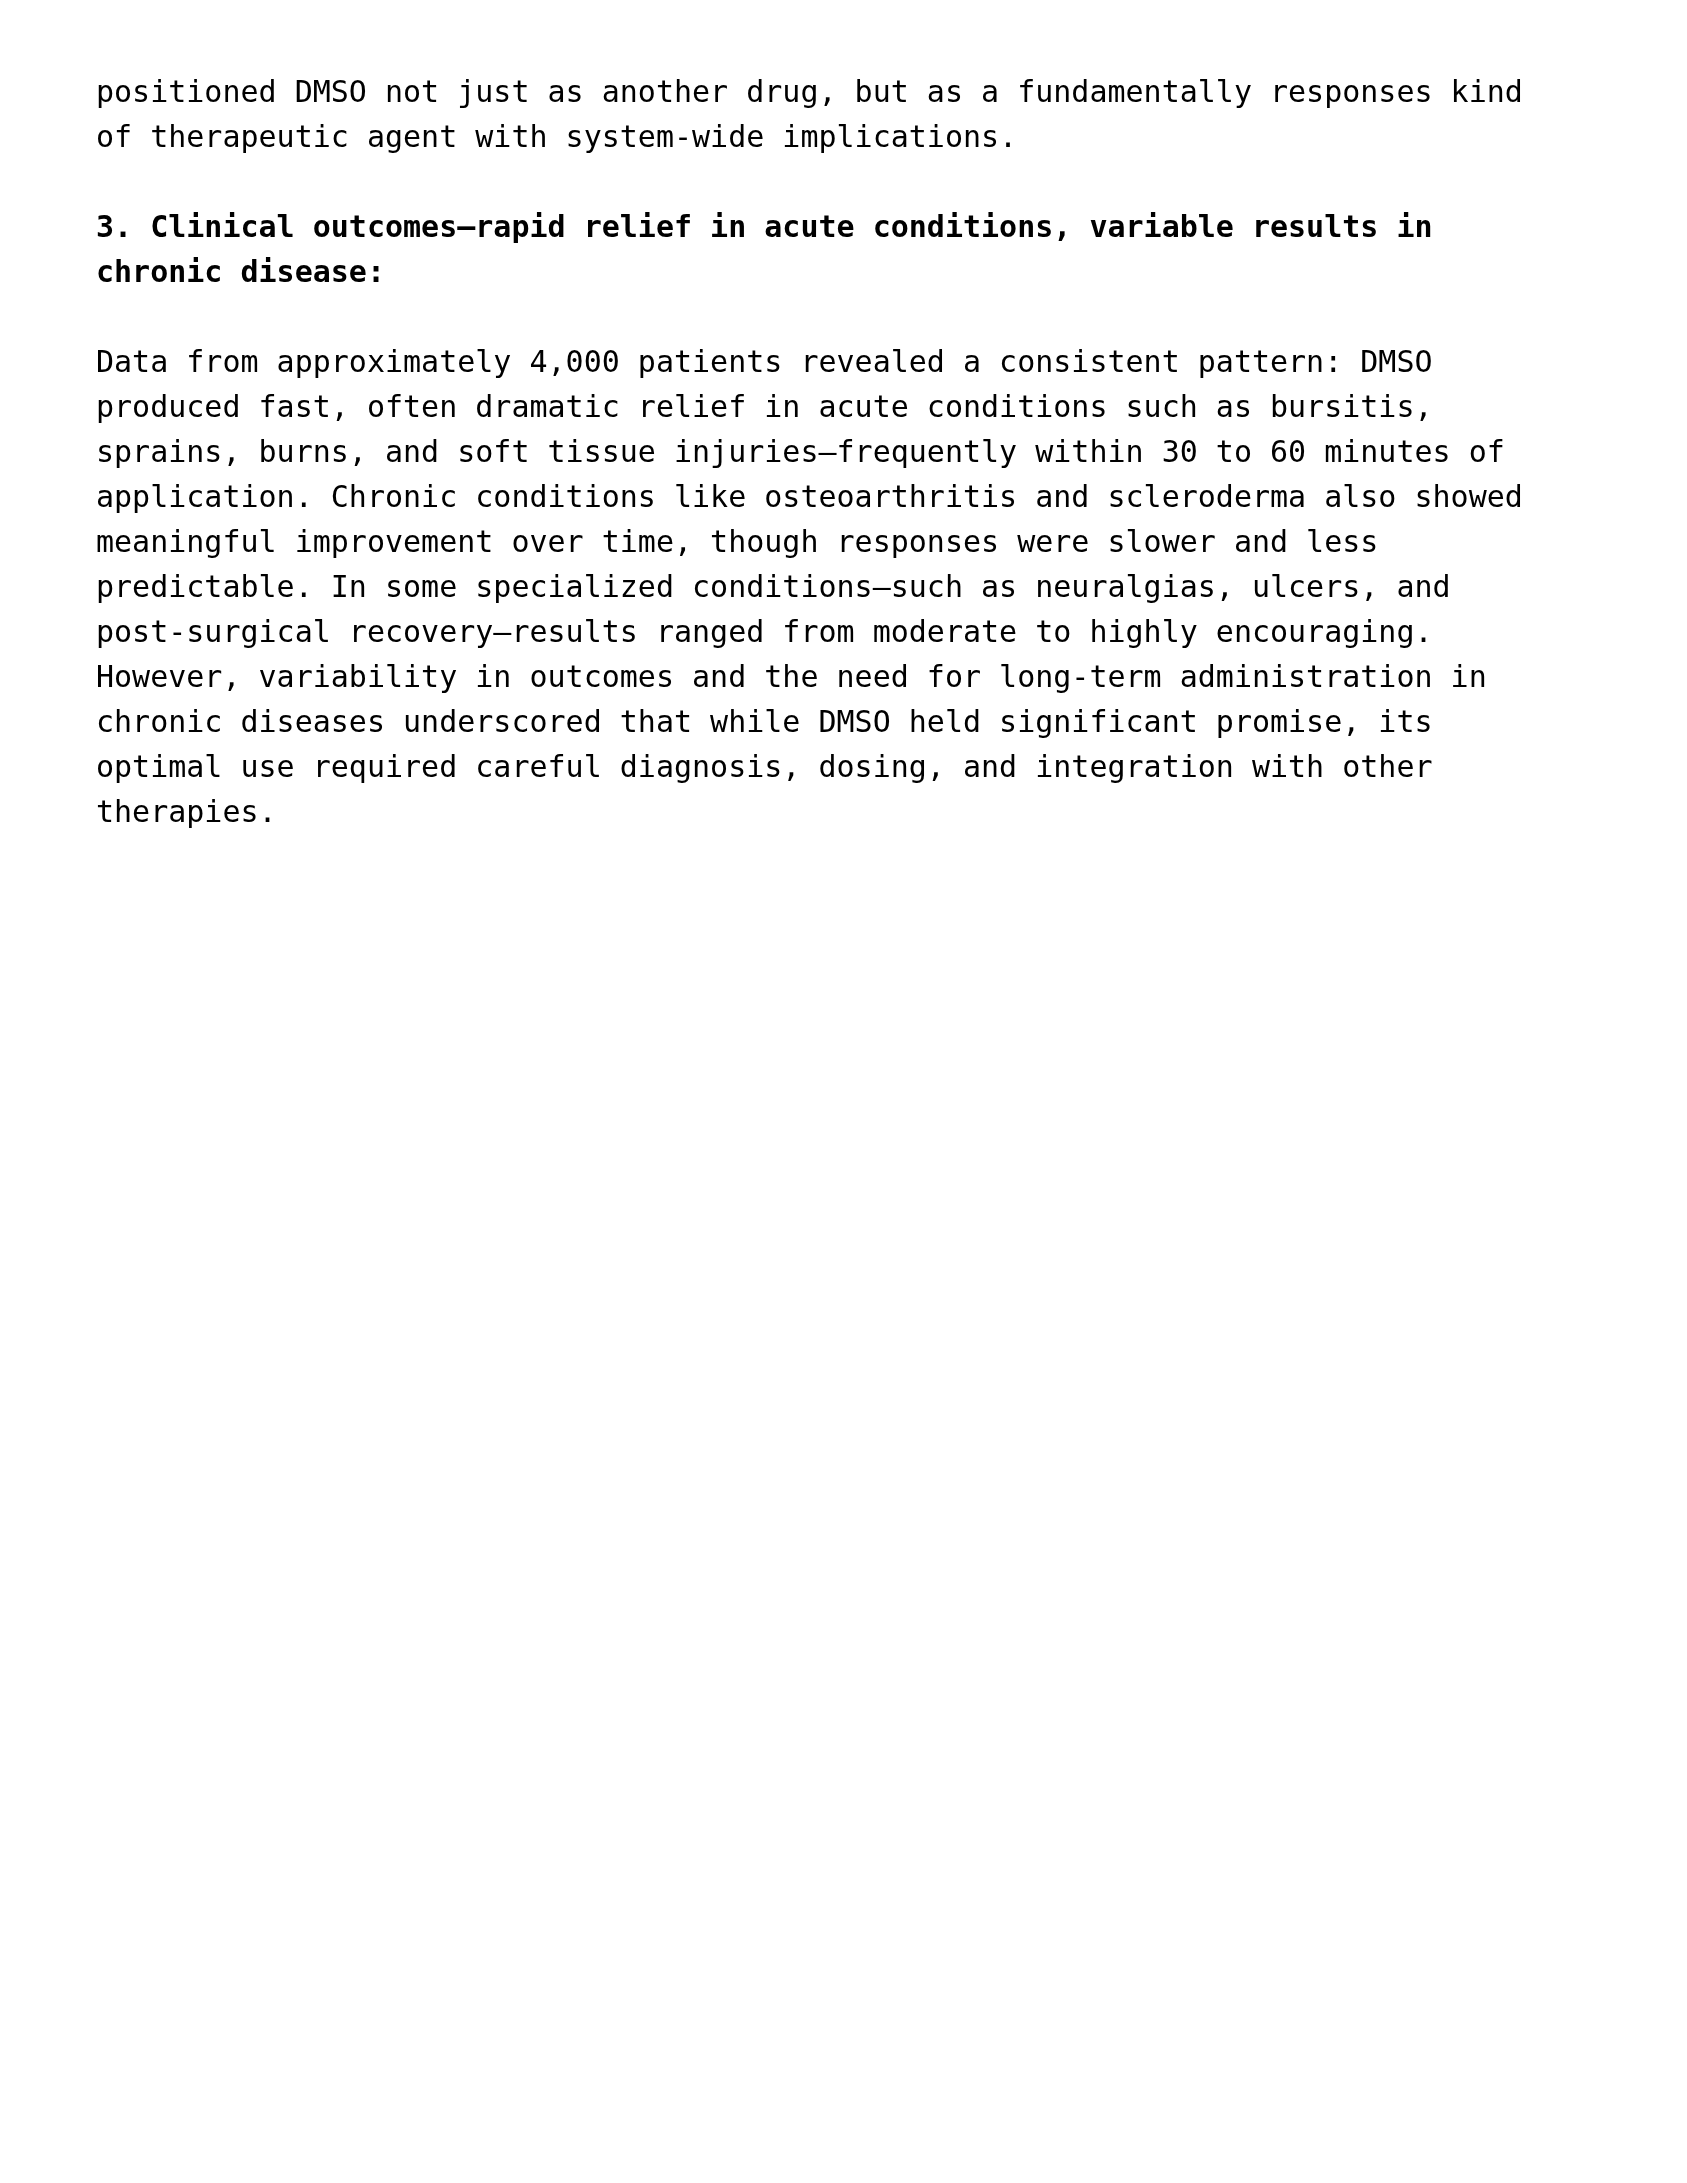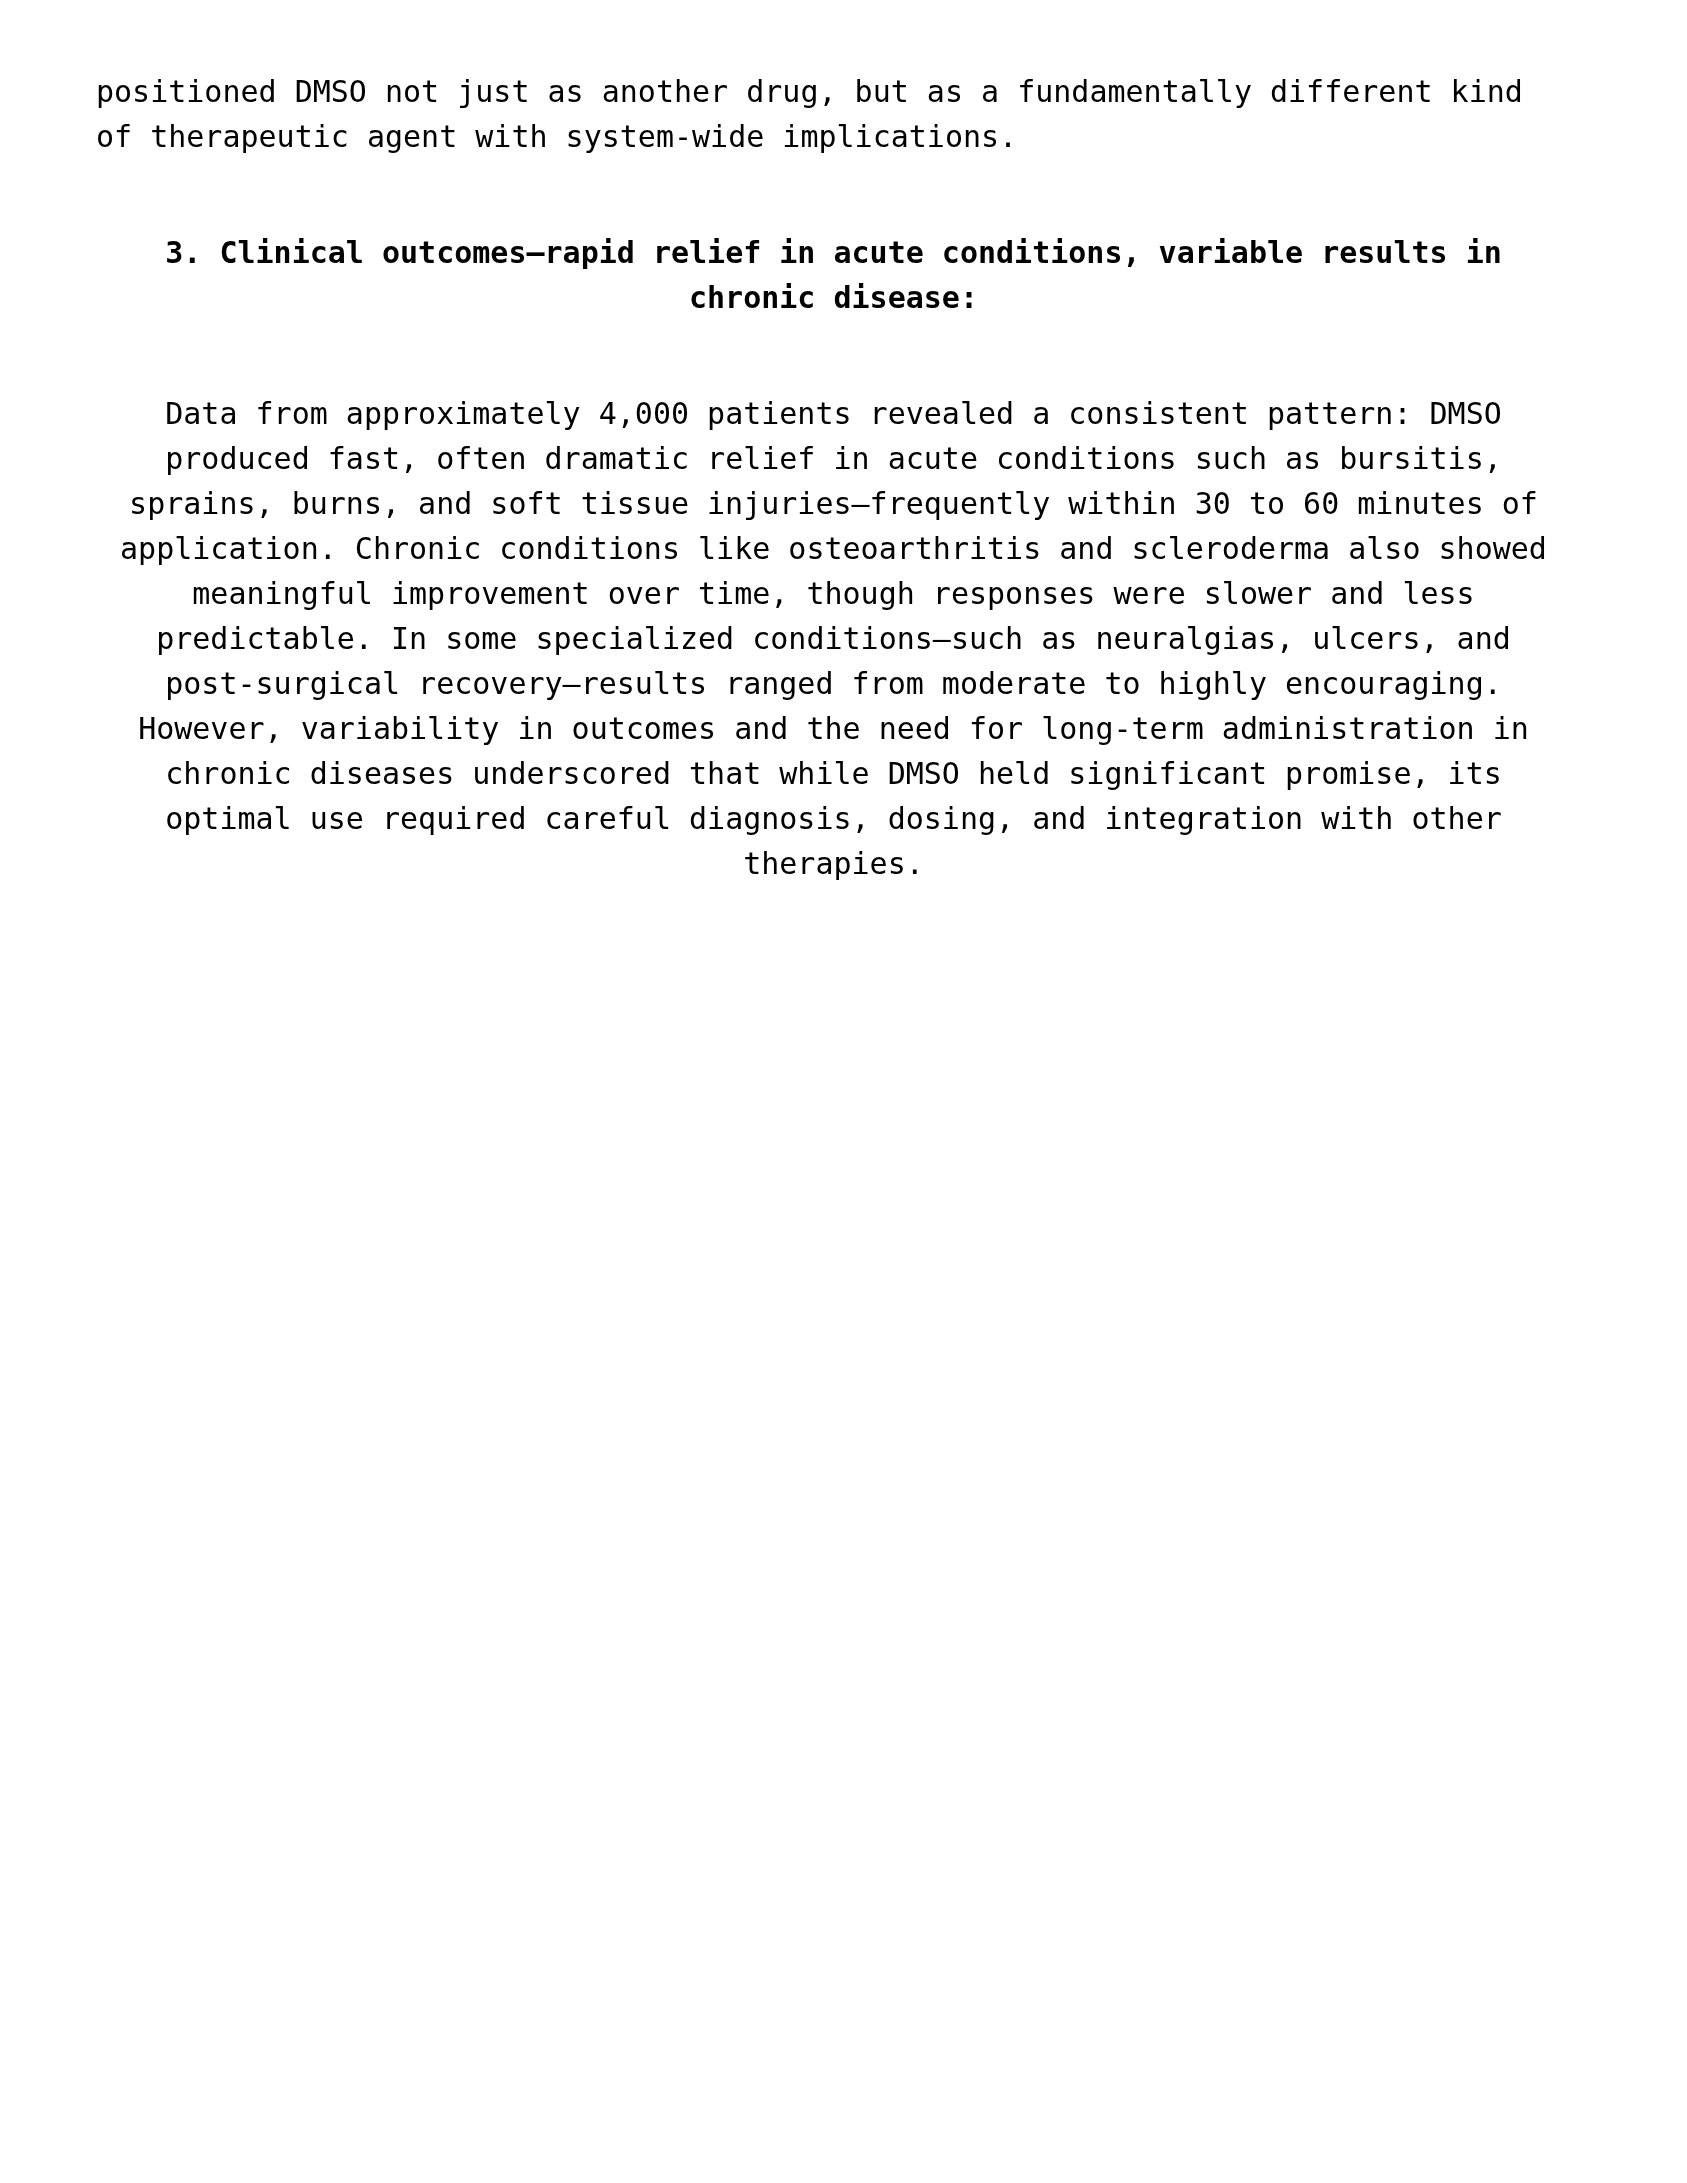--- a/index.html
+++ b/index.html
@@ -25,33 +25,32 @@
     box-sizing: border-box;
   }
   .doc-block {
     font-size: 30px;
     line-height: 45px;
     white-space: pre-line;       
     letter-spacing: 0;
     margin: 0;
   }
   .doc-block + .doc-block {
-    margin-top: 71px;            
-    text-align: center;
+    margin-top: 45px;            
   }
   .doc-heading {
     font-weight: bold;
   }
 </style>
 </head>
 <body>
 
 <div class="page">
   <div class="text-column">
-    <p class="doc-block">positioned DMSO not just as another drug, but as a fundamentally different kind
+    <p class="doc-block">positioned DMSO not just as another drug, but as a fundamentally responses kind
 of therapeutic agent with system-wide implications.</p>
     <p class="doc-block doc-heading">3. Clinical outcomes—rapid relief in acute conditions, variable results in
 chronic disease:</p>
     <p class="doc-block">Data from approximately 4,000 patients revealed a consistent pattern: DMSO
 produced fast, often dramatic relief in acute conditions such as bursitis,
 sprains, burns, and soft tissue injuries—frequently within 30 to 60 minutes of
 application. Chronic conditions like osteoarthritis and scleroderma also showed
 meaningful improvement over time, though responses were slower and less
 predictable. In some specialized conditions—such as neuralgias, ulcers, and
 post-surgical recovery—results ranged from moderate to highly encouraging.

